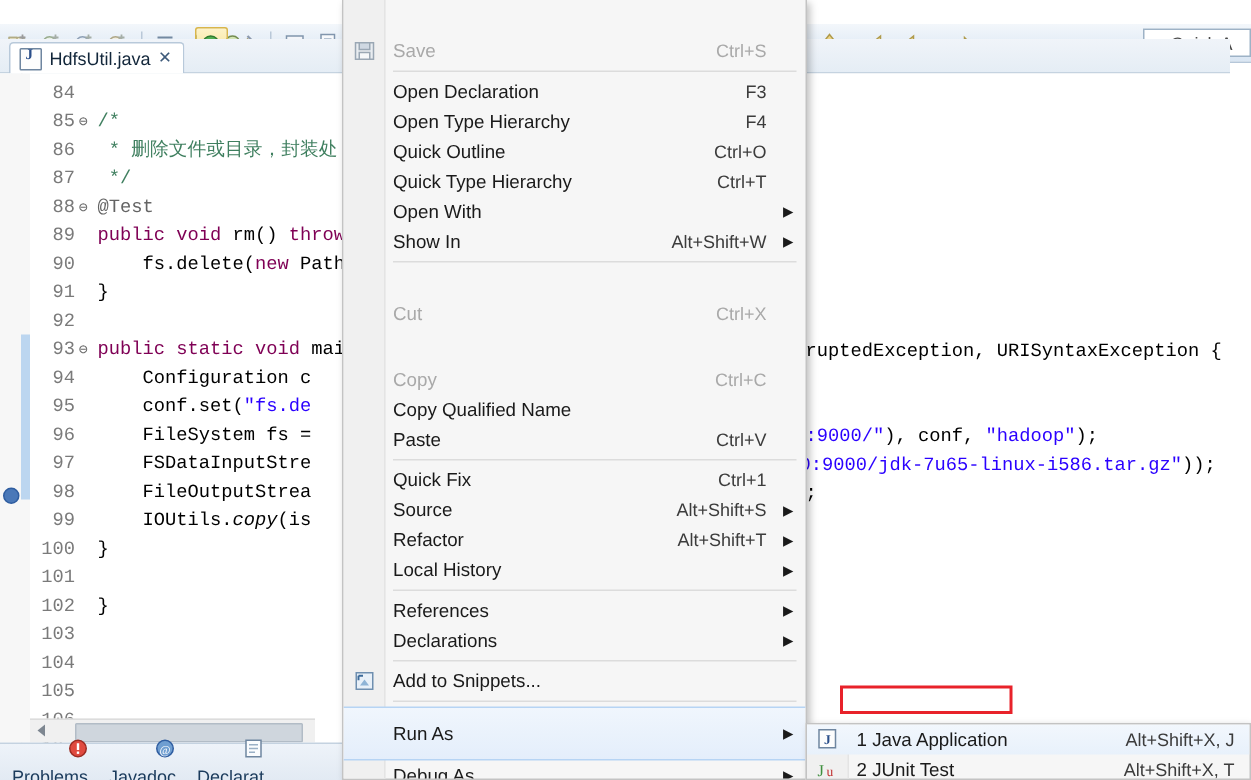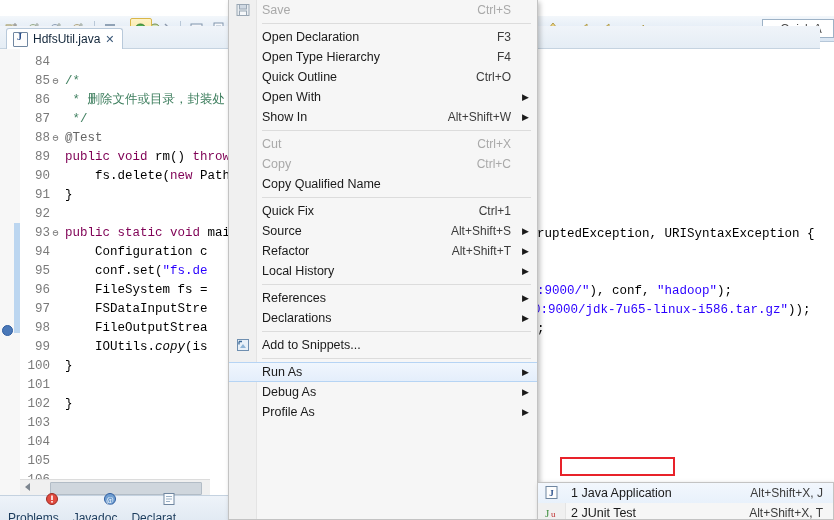--- a/index.html
+++ b/index.html
@@ -139,25 +139,25 @@
   #ctx-rail{
     position:absolute;left:0;top:0;width:27px;height:520px;
     background:#f0f0f0;border-right:1px solid #e4e4e4;
   }
   .mi{
     position:relative;height:20px;line-height:20px;
     display:flex;align-items:center;font-size:12.5px;color:#1a1a1a;
     padding-left:33px;padding-right:8px;box-sizing:border-box;
     font-family:"Liberation Sans",sans-serif;
   }
-  .mi.disabled{color:#a9a9a9;}
+  .mi.disabled{color:#a9a9a9;margin-top:24px;}
   .mi.hl{
     background:linear-gradient(to bottom,#f0f6fd,#e4eefb);
     border-top:1px solid #b6d4f4;border-bottom:1px solid #b6d4f4;
-    height:20px;
+    height:36px;
   }
   .mi-label{flex:0 0 auto;}
   .mi-spacer{flex:1 1 auto;}
   .mi-accel{color:#3c3c3c;font-size:12px;flex:0 0 auto;}
   .mi.disabled .mi-accel{color:#a9a9a9;}
   .mi-arrow{
     width:12px;text-align:right;flex:0 0 auto;margin-left:6px;
     font-size:9px;color:#1a1a1a;
   }
   .mi-arrow.empty{visibility:hidden;}
@@ -380,20 +380,26 @@
         <span class="mi-accel">F4</span>
         <span class="mi-arrow empty">▶</span>
       </div>
       <div class="mi">
         <span class="mi-label">Quick Outline</span>
         <span class="mi-spacer"></span>
         <span class="mi-accel">Ctrl+O</span>
         <span class="mi-arrow empty">▶</span>
       </div>
       <div class="mi">
+        <span class="mi-label">Quick Type Hierarchy</span>
+        <span class="mi-spacer"></span>
+        <span class="mi-accel">Ctrl+T</span>
+        <span class="mi-arrow empty">▶</span>
+      </div>
+      <div class="mi">
         <span class="mi-label">Open With</span>
         <span class="mi-spacer"></span>
         <span class="mi-accel"></span>
         <span class="mi-arrow">▶</span>
       </div>
       <div class="mi">
         <span class="mi-label">Show In</span>
         <span class="mi-spacer"></span>
         <span class="mi-accel">Alt+Shift+W</span>
         <span class="mi-arrow">▶</span>
@@ -408,20 +414,26 @@
       <div class="mi disabled">
         <span class="mi-label">Copy</span>
         <span class="mi-spacer"></span>
         <span class="mi-accel">Ctrl+C</span>
         <span class="mi-arrow empty">▶</span>
       </div>
       <div class="mi">
         <span class="mi-label">Copy Qualified Name</span>
         <span class="mi-spacer"></span>
         <span class="mi-accel"></span>
+        <span class="mi-arrow empty">▶</span>
+      </div>
+      <div class="mi">
+        <span class="mi-label">Paste</span>
+        <span class="mi-spacer"></span>
+        <span class="mi-accel">Ctrl+V</span>
         <span class="mi-arrow empty">▶</span>
       </div>
       <div class="msep"></div>
       <div class="mi">
         <span class="mi-label">Quick Fix</span>
         <span class="mi-spacer"></span>
         <span class="mi-accel">Ctrl+1</span>
         <span class="mi-arrow empty">▶</span>
       </div>
       <div class="mi">

